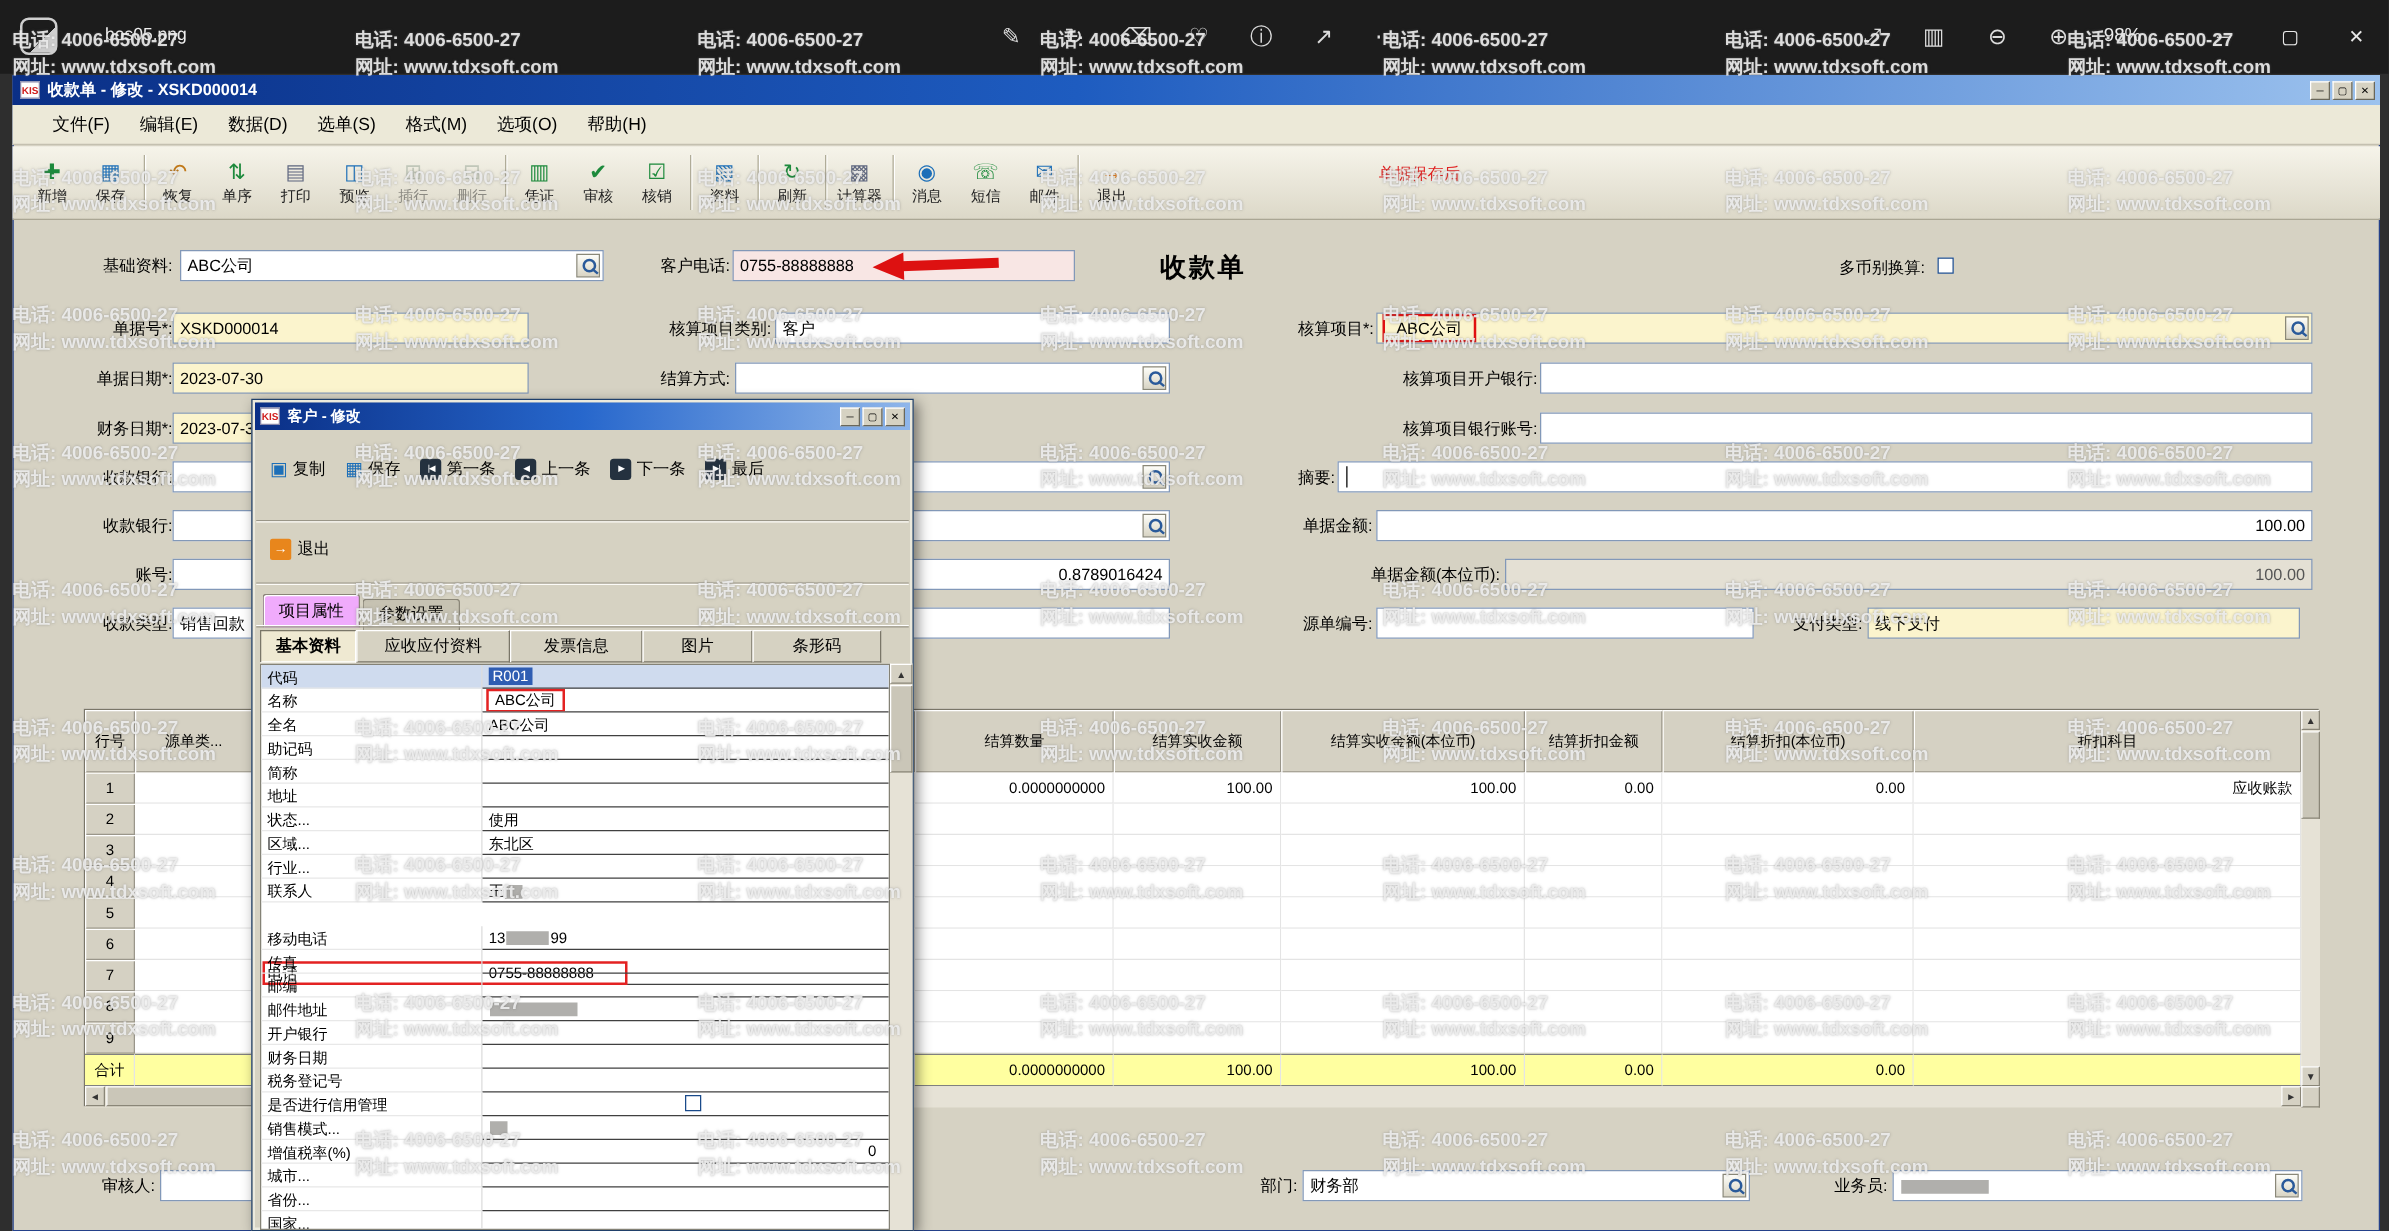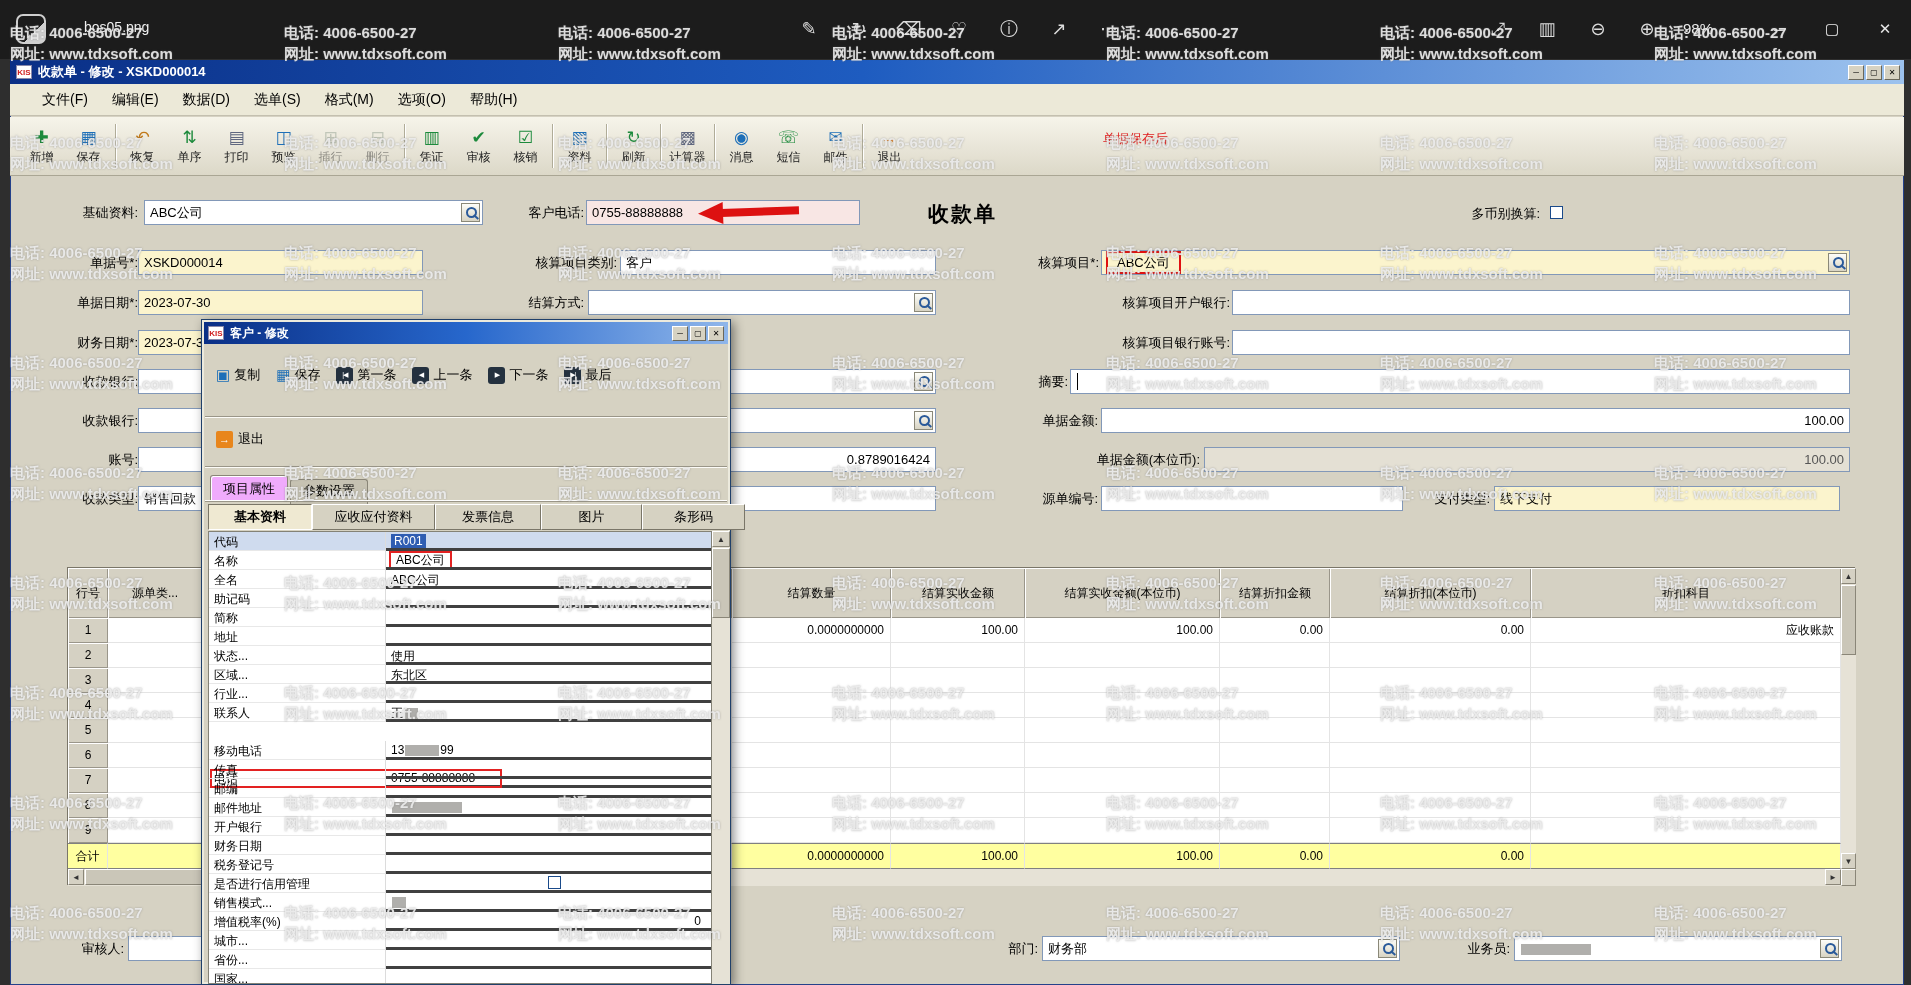--- a/index.html
+++ b/index.html
@@ -78,21 +78,21 @@
 .tab.active{background:#f0abfc;box-shadow:inset 1px 1px 0 #fff;}
 .tab.inactive{background:#c6c2b2;top:2px;padding-top:2px;}
 #dlg-tabline{position:absolute;left:3px;right:3px;top:180px;border-top:1px solid #fff;border-bottom:1px solid #9a9688;}
 #dlg-subtabs{position:absolute;left:6px;top:184px;height:26px;display:flex;}
 .subtab{height:26px;display:flex;align-items:center;justify-content:center;font-size:13px;background:#d6d2c2;border:1px solid;border-color:#fff #7a7668 #7a7668 #fff;cursor:pointer;flex:none;}
 .subtab.active{background:#efe9d2;border-color:#7a7668 #fff #fff #7a7668;font-weight:bold;}
 #propgrid{position:absolute;left:6px;top:211px;width:504px;height:453px;background:#fff;border:1px solid #848276;overflow:hidden;}
 .prow{position:absolute;left:0;width:100%;height:19px;}
 .prow.sel{background:#cfdbee;}
 .plabel{position:absolute;left:0;top:0;width:177px;height:19px;border-right:1px solid #dcdcdc;border-bottom:1px solid #e8e8e8;padding:2px 0 0 5px;font-size:12px;white-space:nowrap;overflow:hidden;}
-.pvalue{position:absolute;left:177px;top:0;right:0;height:19px;border-bottom:3px solid #404040;padding:2px 0 0 5px;font-size:12px;white-space:nowrap;overflow:hidden;}
+.pvalue{position:absolute;left:177px;top:0;right:0;height:19px;border-bottom:1px solid #404040;padding:2px 0 0 5px;font-size:12px;white-space:nowrap;overflow:hidden;}
 .selval{background:#2f5db2;color:#fff;padding:0 3px;}
 .redbox-val{display:inline-block;border:2px solid #e32222;padding:0 5px;margin:-2px 0 0 -2px;line-height:15px;}
 .red-row-box{position:absolute;left:1px;top:0;width:292px;height:19px;border:2px solid #e32222;pointer-events:none;}
 #prop-scroll{position:absolute;left:510px;top:211px;width:18px;height:453px;background:#e6e2d6;}
 
 
 .wm{position:absolute;z-index:100;color:rgba(238,238,238,0.9);text-shadow:0 0 2px rgba(110,110,110,0.55);font-size:15px;font-weight:bold;line-height:21px;white-space:nowrap;pointer-events:none;}
 </style>
 </head>
 <body>
@@ -476,24 +476,24 @@
       </div>
     <div class="groove" style="top:96px;"></div>
     <div id="dlg-exit">
       <span class="exit-ico">→</span>
       <span>退出</span>
     </div>
     <div class="groove" style="top:146px;"></div>
     <div id="dlg-tabs"><span class="tab active">项目属性</span><span class="tab inactive">参数设置</span></div>
     <div id="dlg-tabline"></div>
     <div id="dlg-subtabs">
-        <div class="subtab active" style="width: 104px;">基本资料</div>
+        <div class="subtab active" style="width: 77px;">基本资料</div>
         <div class="subtab" style="width: 123px;">应收应付资料</div>
         <div class="subtab" style="width: 106px;">发票信息</div>
-        <div class="subtab" style="width: 101px;">图片</div>
+        <div class="subtab" style="width: 88px;">图片</div>
         <div class="subtab" style="width: 103px;">条形码</div>
       </div>
     <div id="propgrid">
         <div class="prow sel" style="top: 0px;">
           <div class="plabel">代码</div>
           <div class="pvalue"><span class="selval">R001</span></div>
         </div>
         <div class="prow" style="top: 19px;">
           <div class="plabel">名称</div>
           <div class="pvalue"><span class="redbox-val">ABC公司</span></div>

